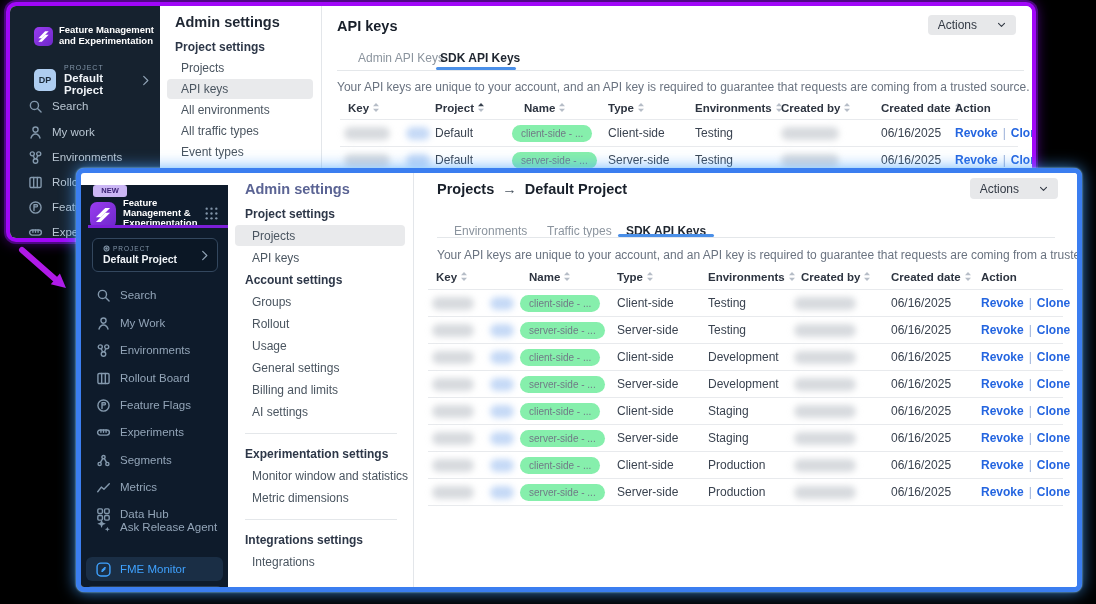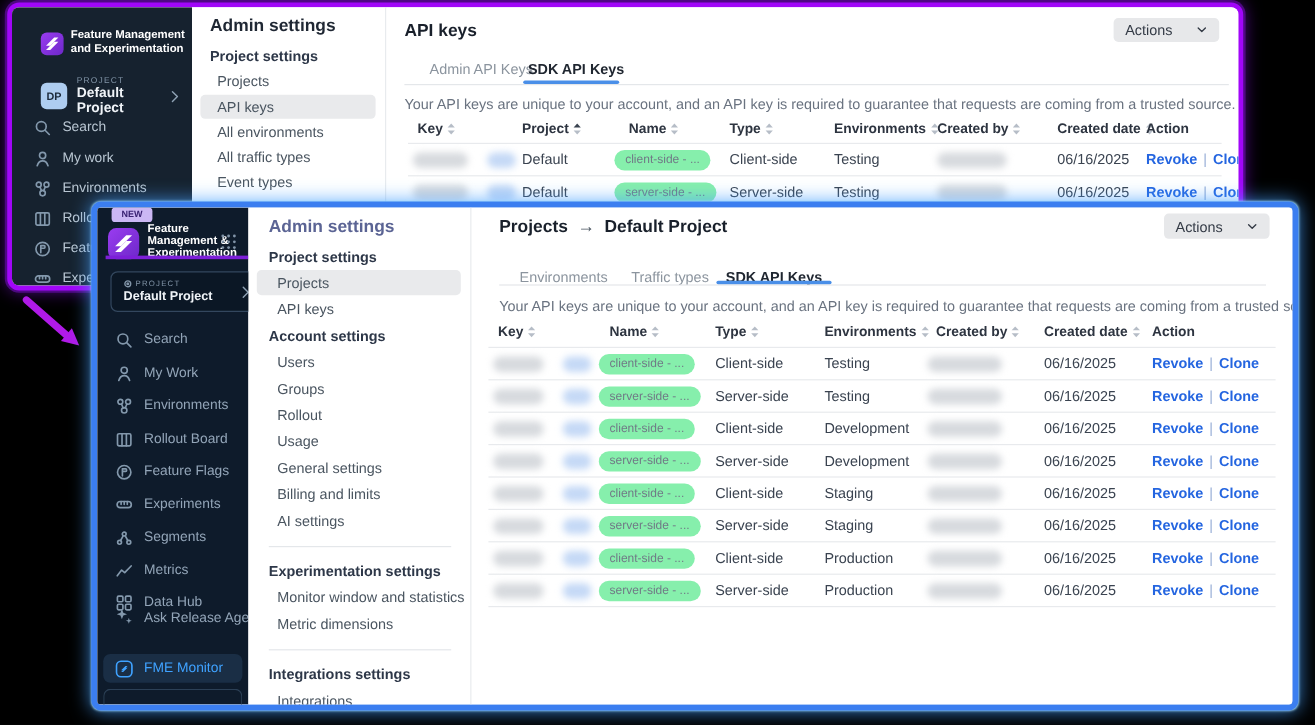--- a/index.html
+++ b/index.html
@@ -15,21 +15,21 @@
     z-index:1; display:flex; }
   .window.front { left:76px; top:168px; width:1006px; height:424px;
     border:5px solid var(--front-border); border-radius:8px;
     box-shadow:0 0 2px #9fdcff, 0 0 16px rgba(70,160,255,.8);
     z-index:3; display:flex; }
   .arrow { position:absolute; left:12px; top:244px; z-index:2; }
 
   
   .sb { position:relative; flex:0 0 auto; height:100%; }
   .sb-back { width:150px; background:#16222f; }
-  .sb-front { width:126px; background:#0e1b2b; }
+  .sb-front { width:147px; background:#0e1b2b;margin-top:12px; }
   .logo-sq { display:inline-block; border-radius:5px;
     background:linear-gradient(135deg,#9a3cf0,#6d28c9); }
   .logo-row { position:absolute; display:flex; align-items:flex-end; }
   .logo-text { color:#fff; font-weight:bold; }
   .sb-back .logo-row { left:24px; top:18px; }
   .sb-back .logo-sq { width:19px; height:19px; }
   .sb-back .logo-text { font-size:9.5px; line-height:11px; margin:0 0 0 6px; }
   .sb-front .logo-row { left:9px; top:12px; }
   .sb-front .logo-sq { width:26px; height:26px; border-radius:7px; }
   .sb-front .logo-text { font-size:9.5px; line-height:10px; margin:1px 0 0 7px; }
@@ -498,21 +498,20 @@
         </nav>
       <div class="bottom-stub"></div>
     </aside>
     <div class="admin admin-front">
       <div class="admin-title">Admin settings</div>
       <div id="front-admin-sections">
           <div class="admin-sec-h">Project settings</div>
           <div class="admin-item selected"><span>Projects</span></div>
           <div class="admin-item"><span>API keys</span></div>
           <div class="admin-sec-h">Account settings</div>
-          <div class="admin-item"><span>Users</span></div>
           <div class="admin-item"><span>Groups</span></div>
           <div class="admin-item"><span>Rollout</span></div>
           <div class="admin-item"><span>Usage</span></div>
           <div class="admin-item"><span>General settings</span></div>
           <div class="admin-item"><span>Billing and limits</span></div>
           <div class="admin-item"><span>AI settings</span></div>
           <div class="admin-div"></div>
           <div class="admin-sec-h">Experimentation settings</div>
           <div class="admin-item"><span>Monitor window and statistics</span></div>
           <div class="admin-item"><span>Metric dimensions</span></div>

